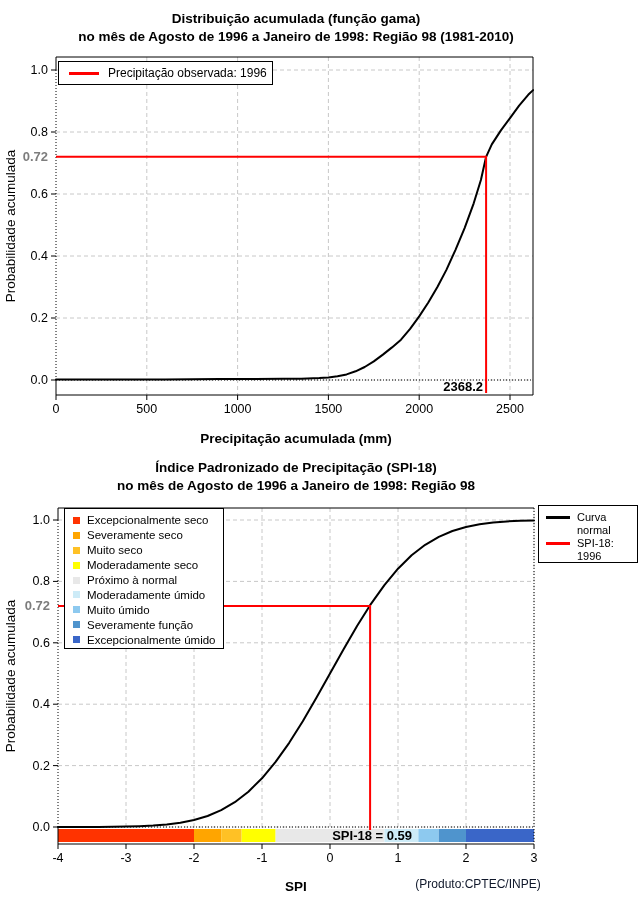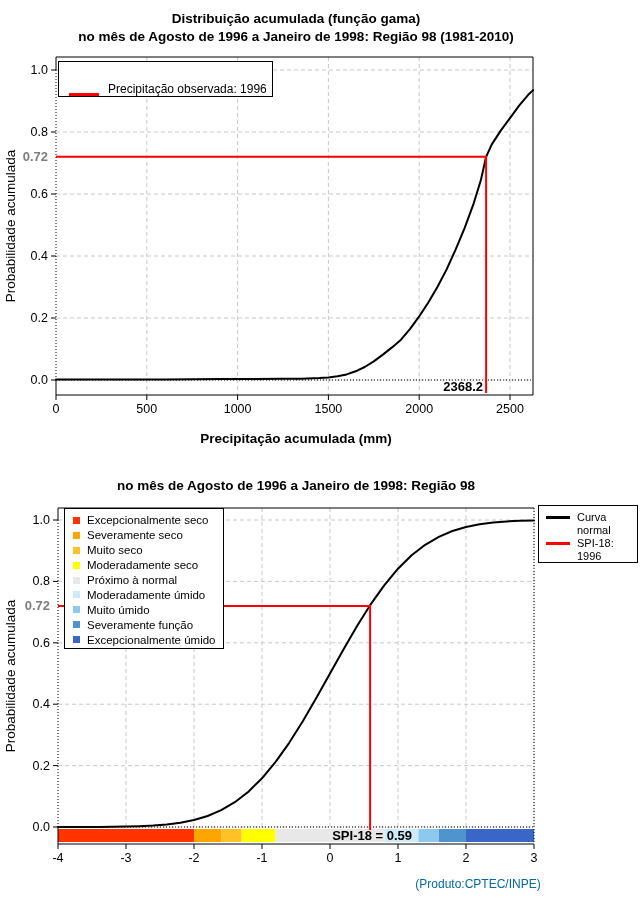--- a/index.html
+++ b/index.html
@@ -3,30 +3,30 @@
 <meta charset="utf-8">
 <style>
   html,body{margin:0;padding:0;background:#ffffff;}
   .page{position:relative;width:640px;height:900px;background:#ffffff;
         font-family:"Liberation Sans", sans-serif;color:#000;overflow:hidden;}
   #plot-svg{position:absolute;left:0;top:0;}
   .overlay{position:absolute;}
   .title{left:0;width:592px;text-align:center;font-weight:bold;font-size:13.5px;line-height:17px;}
   .xlabel{left:0;width:592px;text-align:center;font-size:13.5px;font-weight:bold;}
   .legend-box{border:1px solid #000;background:#fff;box-sizing:border-box;}
-  .legend-top{left:58px;top:61px;width:215px;height:36px;display:flex;align-items:flex-end;font-size:12px;}
+  .legend-top{left:58px;top:61px;width:215px;height:24px;display:flex;align-items:center;font-size:12px;}
   .line-swatch{display:inline-block;height:3px;flex:none;}
   .legend-top .line-swatch{width:30px;margin:0 9px 0 10px;}
   .legend-cat{left:64px;top:508px;width:160px;height:141px;padding:4px 2px 0 8px;font-size:11.5px;}
   .cat-row{display:flex;align-items:center;height:14.9px;white-space:nowrap;}
   .cat-swatch{width:7px;height:7px;flex:none;margin-right:7px;display:inline-block;}
   .legend-lines{left:538px;top:505px;width:100px;height:58px;padding:5px 0 0 0;font-size:11px;line-height:13px;}
   .ll-row{display:flex;align-items:flex-start;}
   .legend-lines .line-swatch{width:24px;margin:5px 7px 0 7px;}
-  .source{font-size:12px;color:#0369a1;text-align:center;}
+  .source{font-size:12px;color:#0f172a;text-align:center;}
   text{font-family:"Liberation Sans", sans-serif;}
 </style>
 </head>
 <body>
 
 <div class="page">
 
   <svg id="plot-svg" width="640" height="900" viewBox="0 0 640 900">
       <line x1="56" y1="380" x2="533" y2="380" stroke="#C8C8C8" stroke-dasharray="4,3"></line>
       <line x1="56" y1="318" x2="533" y2="318" stroke="#C8C8C8" stroke-dasharray="4,3"></line>
@@ -142,20 +142,21 @@
   <div class="overlay title" style="top:10px;">Distribuição acumulada (função gama)</div>
   <div class="overlay title" style="top:28px;">no mês de Agosto de 1996 a Janeiro de 1998: Região 98 (1981-2010)</div>
 
   <div class="overlay legend-box legend-top">
     <span class="line-swatch" style="background:#FF0000;"></span>
     <span>Precipitação observada: 1996</span>
   </div>
 
   <div class="overlay xlabel" style="top:431px;">Precipitação acumulada (mm)</div>
 
+  <div class="overlay title" style="top:459px;">Índice Padronizado de Precipitação (SPI-18)</div>
   <div class="overlay title" style="top:477px;">no mês de Agosto de 1996 a Janeiro de 1998: Região 98</div>
 
   <div class="overlay legend-box legend-cat" id="legend-cat">
       <div class="cat-row">
         <span class="cat-swatch" style="background: rgb(255, 51, 0);"></span>
         <span>Excepcionalmente seco</span>
       </div>
       <div class="cat-row">
         <span class="cat-swatch" style="background: rgb(255, 165, 0);"></span>
         <span>Severamente seco</span>
@@ -194,16 +195,17 @@
     <div class="ll-row">
       <span class="line-swatch" style="background:#000000;"></span>
       <span style="width:62px;">Curva normal</span>
     </div>
     <div class="ll-row">
       <span class="line-swatch" style="background:#FF0000;"></span>
       <span>SPI-18: 1996</span>
     </div>
   </div>
 
+  <div class="overlay xlabel" style="top:879px;">SPI</div>
 
   <div class="overlay source" style="left:398px;top:877px;width:160px;">(Produto:CPTEC/INPE)</div>
 
 </div>
 
 </body></html>

